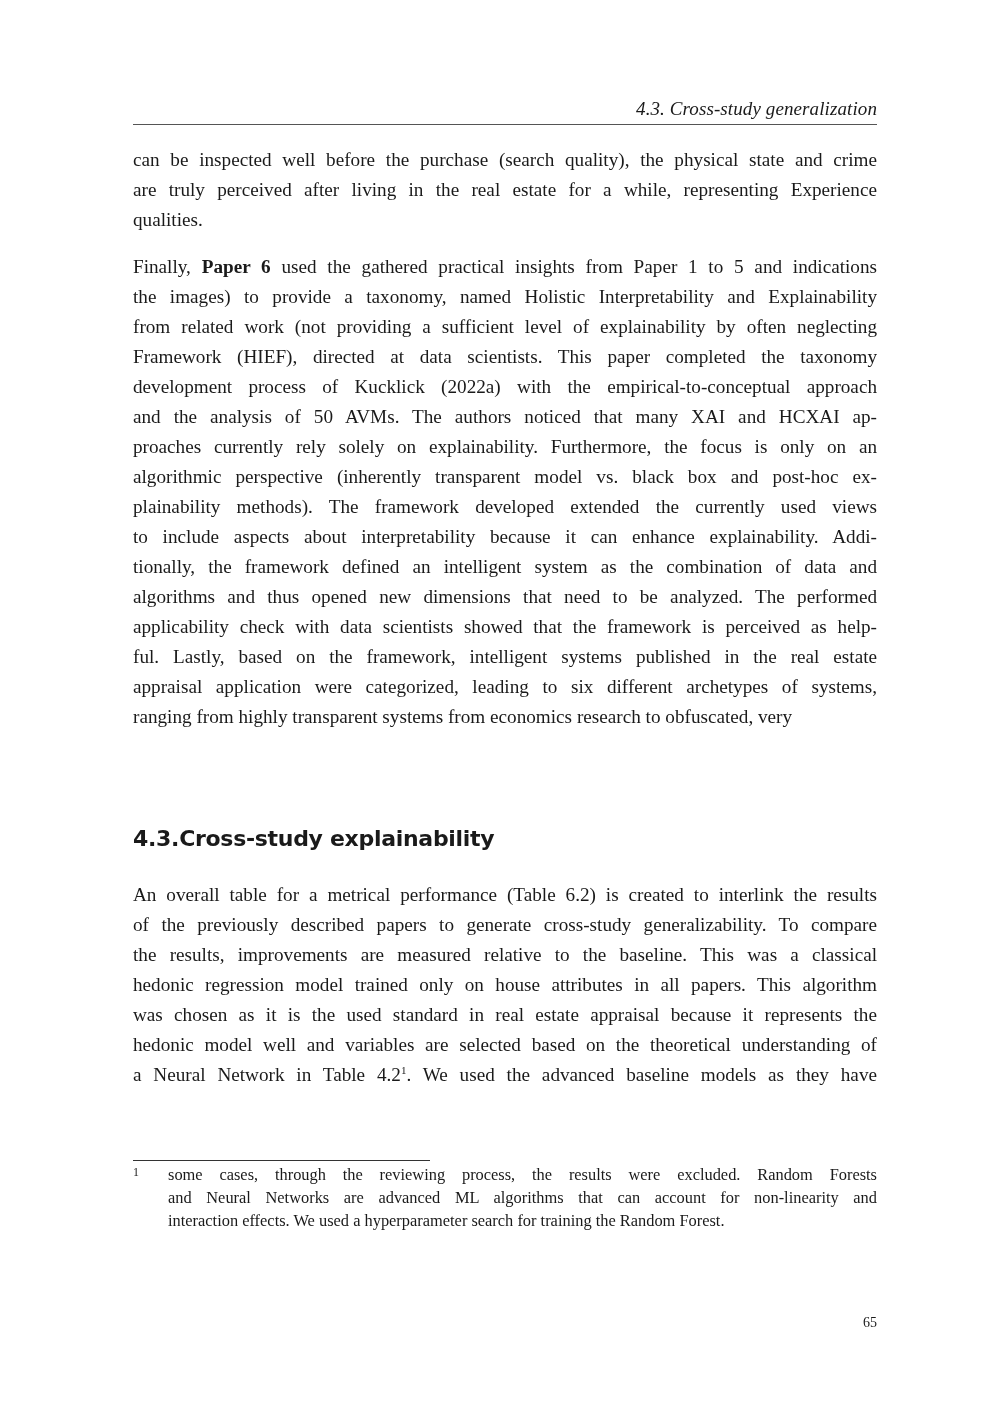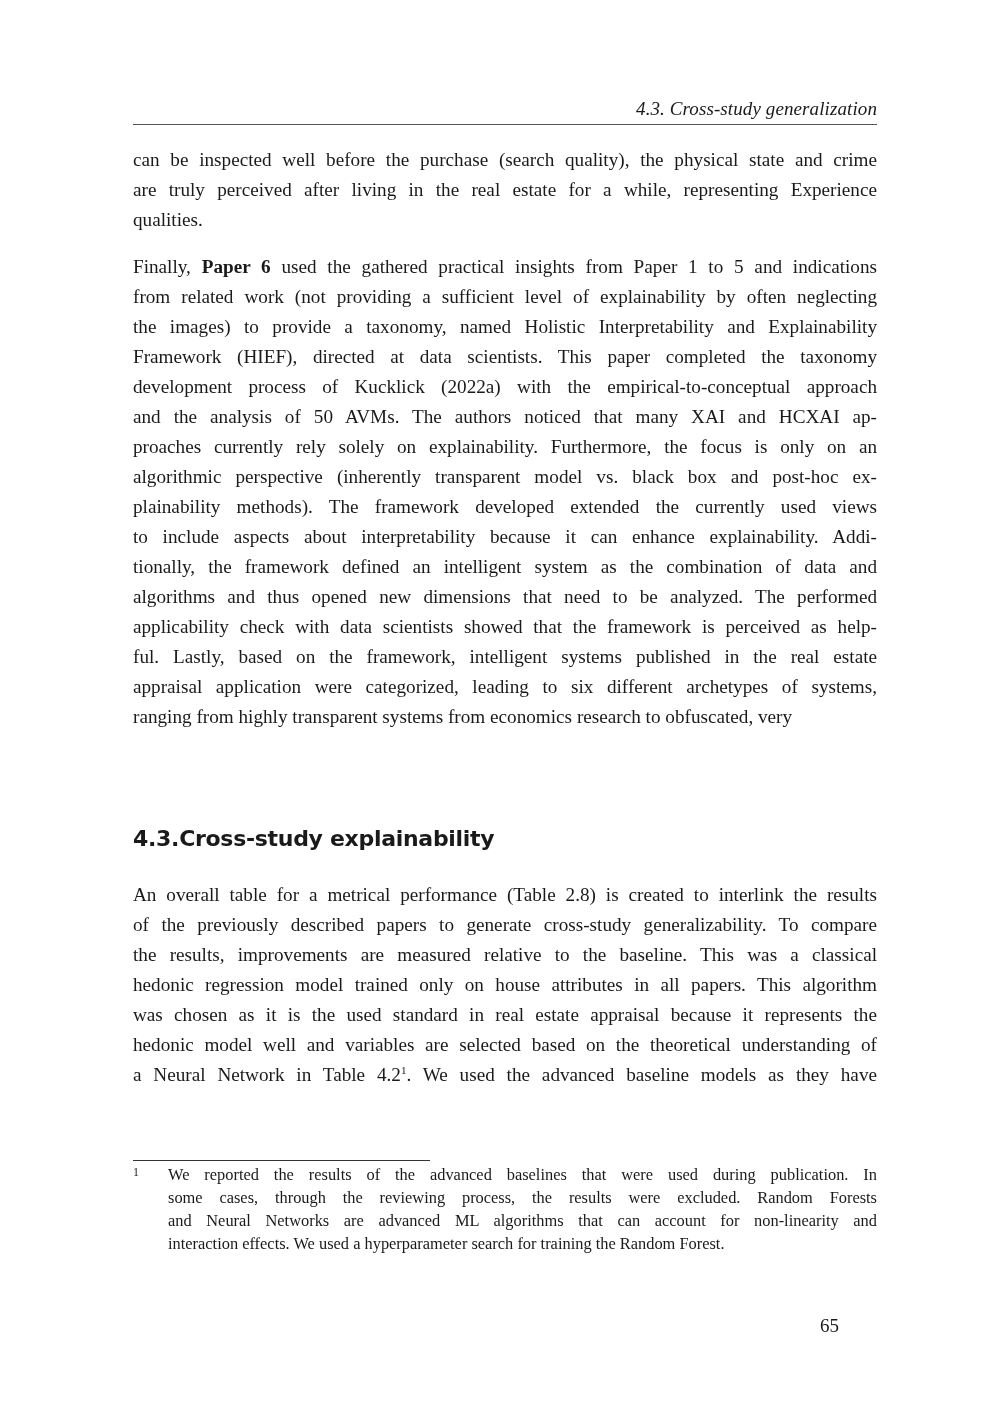--- a/index.html
+++ b/index.html
@@ -32,76 +32,75 @@
   .fn-rule { position: absolute; left: 133px; width: 297px; top: 1160px; border-top: 1px solid #333; }
   .footnote {
     position: absolute; left: 133px; top: 1163px; width: 744px;
     font-family: "Liberation Serif", "DejaVu Serif", serif; font-size: 16.4px; line-height: 23px;
   }
   .footnote .fn-mark { position: absolute; left: 0; top: 0; font-size: 12px; line-height: 18px; }
   .footnote .fn-text { position: absolute; left: 35px; width: 709px; }
   .footnote .ln { display: block; height: 23px; white-space: nowrap; text-align: justify; text-align-last: justify; }
   .footnote .ln.last { text-align-last: left; }
   .page-number {
-    position: absolute; left: 820px; width: 57px; top: 1315px; text-align: left;
-    font-family: "Liberation Serif", "DejaVu Serif", serif; font-size: 19px;
+    position: absolute; left: 820px; width: 57px; top: 1315px; text-align: right;
+    font-family: "Liberation Serif", "DejaVu Serif", serif; font-size: 14px;
   }
 </style>
 </head>
 <body>
 
 <div class="page">
 
   <div class="running-head">4.3. Cross-study generalization</div>
   <div class="head-rule"></div>
 
   <div class="body-text p1">
     <span class="ln">can be inspected well before the purchase (search quality), the physical state and crime</span>
     <span class="ln">are truly perceived after living in the real estate for a while, representing Experience</span>
     <span class="ln last">qualities.</span>
   </div>
 
   <div class="body-text p2">
     <span class="ln"><span>Finally,</span> <b class="bold">Paper 6</b> <span>used the gathered practical insights from Paper 1 to 5 and indications</span></span>
+    <span class="ln">the images) to provide a taxonomy, named Holistic Interpretability and Explainability</span>
     <span class="ln">from related work (not providing a sufficient level of explainability by often neglecting</span>
-    <span class="ln">the images) to provide a taxonomy, named Holistic Interpretability and Explainability</span>
     <span class="ln">Framework (HIEF), directed at data scientists.  This paper completed the taxonomy</span>
     <span class="ln">development process of Kucklick (2022a) with the empirical-to-conceptual approach</span>
     <span class="ln">and the analysis of 50 AVMs.  The authors noticed that many XAI and HCXAI ap-</span>
     <span class="ln">proaches currently rely solely on explainability.  Furthermore, the focus is only on an</span>
     <span class="ln">algorithmic perspective (inherently transparent model vs.  black box and post-hoc ex-</span>
     <span class="ln">plainability methods).  The framework developed extended the currently used views</span>
     <span class="ln">to include aspects about interpretability because it can enhance explainability.  Addi-</span>
     <span class="ln">tionally, the framework defined an intelligent system as the combination of data and</span>
     <span class="ln">algorithms and thus opened new dimensions that need to be analyzed.  The performed</span>
     <span class="ln">applicability check with data scientists showed that the framework is perceived as help-</span>
     <span class="ln">ful.  Lastly, based on the framework, intelligent systems published in the real estate</span>
     <span class="ln">appraisal application were categorized, leading to six different archetypes of systems,</span>
     <span class="ln last">ranging from highly transparent systems from economics research to obfuscated, very</span>
   </div>
 
   <div class="section-heading">
     <span class="num">4.3.</span><span>Cross-study explainability</span>
   </div>
 
   <div class="body-text p3">
-    <span class="ln">An overall table for a metrical performance (Table 2.8) is created to interlink the results</span>
+    <span class="ln">An overall table for a metrical performance (Table 6.2) is created to interlink the results</span>
     <span class="ln">of the previously described papers to generate cross-study generalizability.  To compare</span>
     <span class="ln">the results, improvements are measured relative to the baseline.  This was a classical</span>
     <span class="ln">hedonic regression model trained only on house attributes in all papers.  This algorithm</span>
     <span class="ln">was chosen as it is the used standard in real estate appraisal because it represents the</span>
     <span class="ln">hedonic model well and variables are selected based on the theoretical understanding of</span>
     <span class="ln"><span>a Neural Network in Table 4.2</span><sup>1</sup><span>.  We used the advanced baseline models as they have</span></span>
   </div>
 
   <div class="fn-rule"></div>
   <div class="footnote">
     <span class="fn-mark">1</span>
     <div class="fn-text">
-      <span class="ln">We reported the results of the advanced baselines that were used during publication.  In</span>
       <span class="ln">some cases, through the reviewing process, the results were excluded.  Random Forests</span>
       <span class="ln">and Neural Networks are advanced ML algorithms that can account for non-linearity and</span>
       <span class="ln last">interaction effects.  We used a hyperparameter search for training the Random Forest.</span>
     </div>
   </div>
 
   <div class="page-number">65</div>
 
 </div>
 

